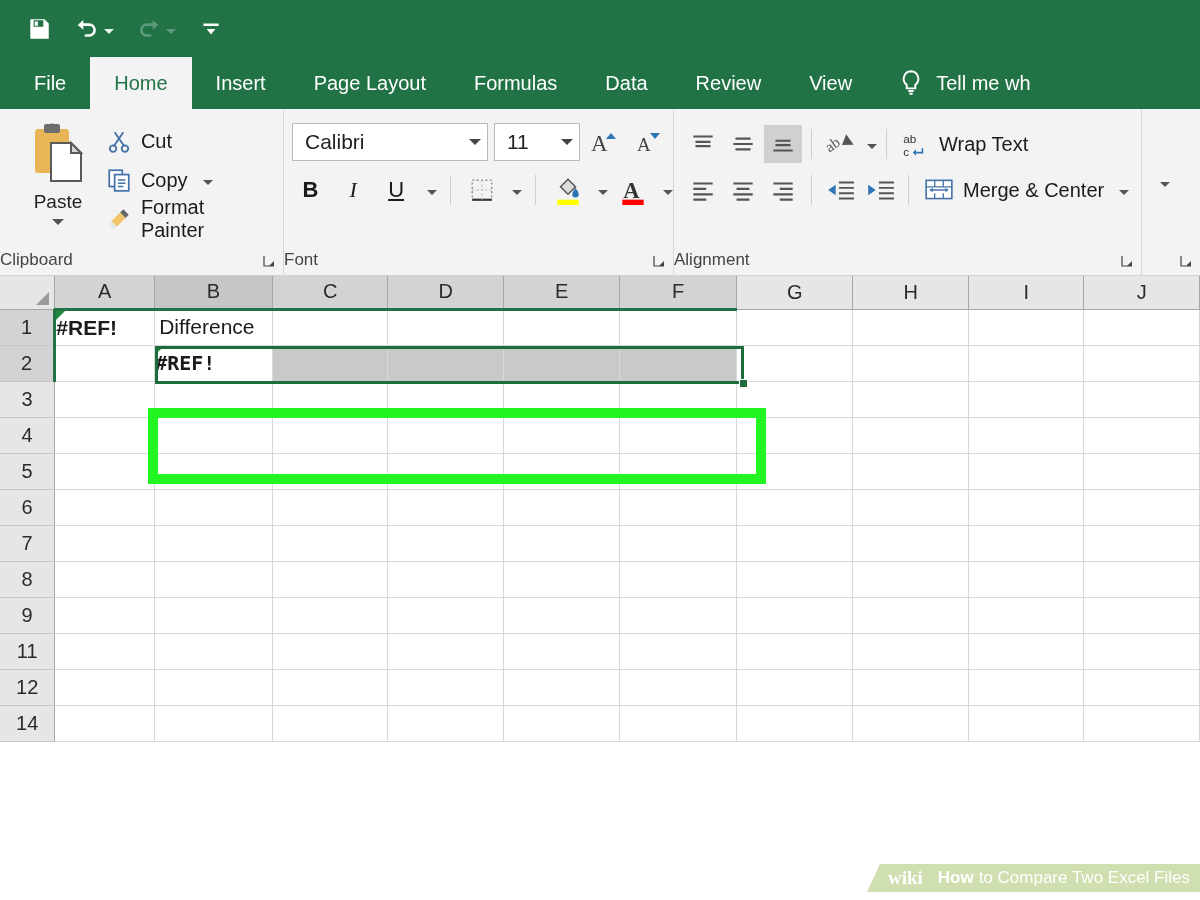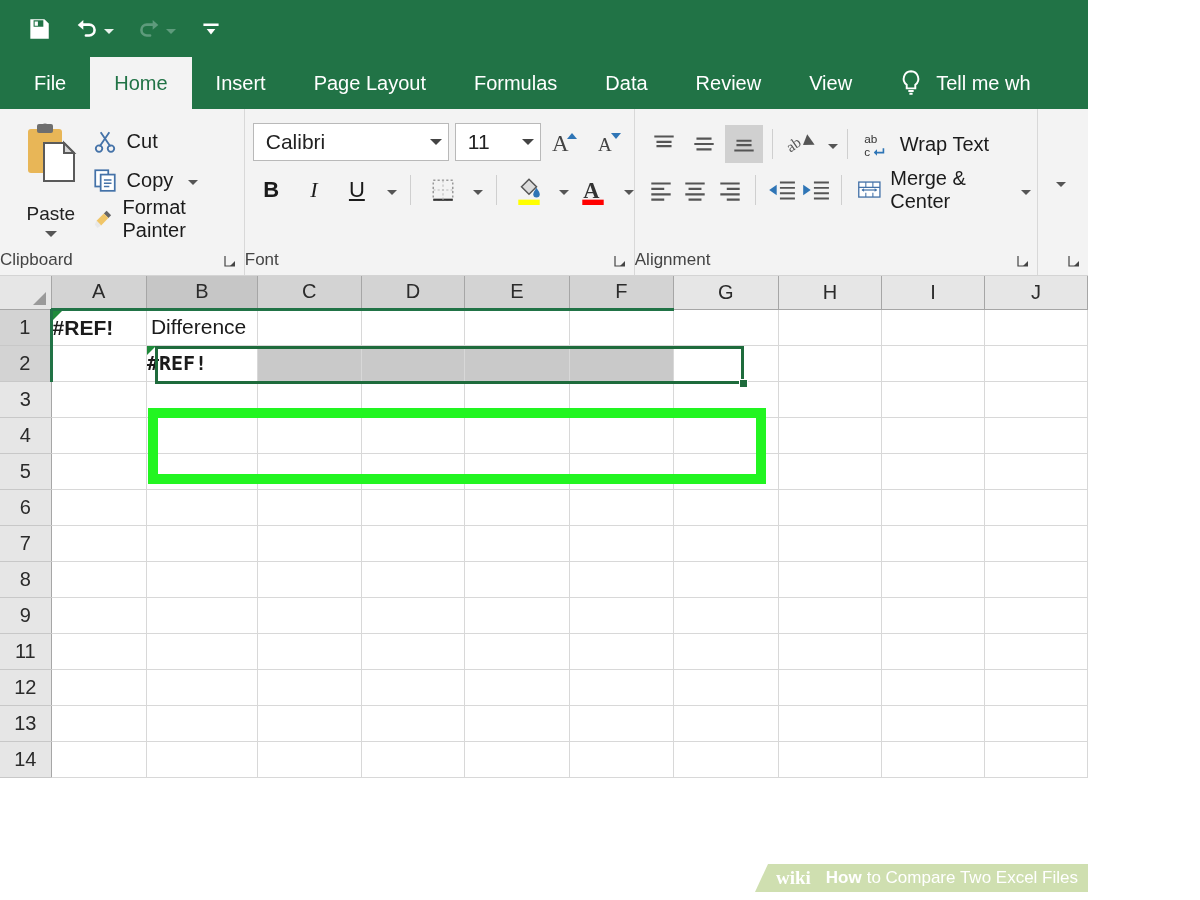--- a/index.html
+++ b/index.html
@@ -2,21 +2,21 @@
 <html><head>
 <meta charset="utf-8">
 <style>
   * { box-sizing: border-box; margin: 0; padding: 0; }
   html, body {
     width: 1200px; height: 900px;
     overflow: hidden;
     font-family: "Liberation Sans", sans-serif;
     background: #ffffff;
   }
-  .app { position: relative; width: 1088px; height: 900px; }
+  .app { position: relative; width: 1200px; height: 900px; }
 
   
   .titlebar {
     height: 57px; background: #217346;
     display: flex; align-items: center; padding-left: 26px; gap: 22px;
   }
   .qat-btn { display: flex; align-items: center; gap: 4px; cursor: pointer; }
   .qat-ico { width: 26px; height: 26px; display: block; }
   .qat-caret {
     width: 0; height: 0; border-left: 5px solid transparent;
@@ -59,21 +59,21 @@
     width: 12px; height: 12px; cursor: pointer;
   }
   .grp-content { display: flex; padding: 0 10px; }
 
   
   .clipboard { width: 290px; }
   .paste-col {
     width: 96px; display: flex; flex-direction: column;
     align-items: center; cursor: pointer; padding-top: 4px;
   }
-  .paste-label { font-size: 19px; color: #222; margin-top: 16px; }
+  .paste-label { font-size: 19px; color: #222; margin-top: 4px; }
   .caret-dn {
     width: 0; height: 0; border-left: 6px solid transparent;
     border-right: 6px solid transparent; border-top: 6px solid #555; margin-top: 6px;
   }
   .clip-list { display: flex; flex-direction: column; gap: 7px; padding-top: 8px; }
   .clip-item {
     display: flex; align-items: center; gap: 9px;
     font-size: 20px; color: #1b1b1b; cursor: pointer; height: 32px;
   }
   .mini-caret {
@@ -651,33 +651,20 @@
             <td class="cell"></td>
             <td class="cell"></td>
             <td class="cell"></td>
             <td class="cell"></td>
             <td class="cell"></td>
             <td class="cell"></td>
             <td class="cell"></td>
             <td class="cell"></td>
       </tr>
       <tr>
-        <td class="rowh">13</td>
-        <td class="cell"></td>
-            <td class="cell"></td>
-            <td class="cell"></td>
-            <td class="cell"></td>
-            <td class="cell"></td>
-            <td class="cell"></td>
-            <td class="cell"></td>
-            <td class="cell"></td>
-            <td class="cell"></td>
-            <td class="cell"></td>
-      </tr>
-      <tr>
         <td class="rowh">14</td>
         <td class="cell"></td>
             <td class="cell"></td>
             <td class="cell"></td>
             <td class="cell"></td>
             <td class="cell"></td>
             <td class="cell"></td>
             <td class="cell"></td>
             <td class="cell"></td>
             <td class="cell"></td>

